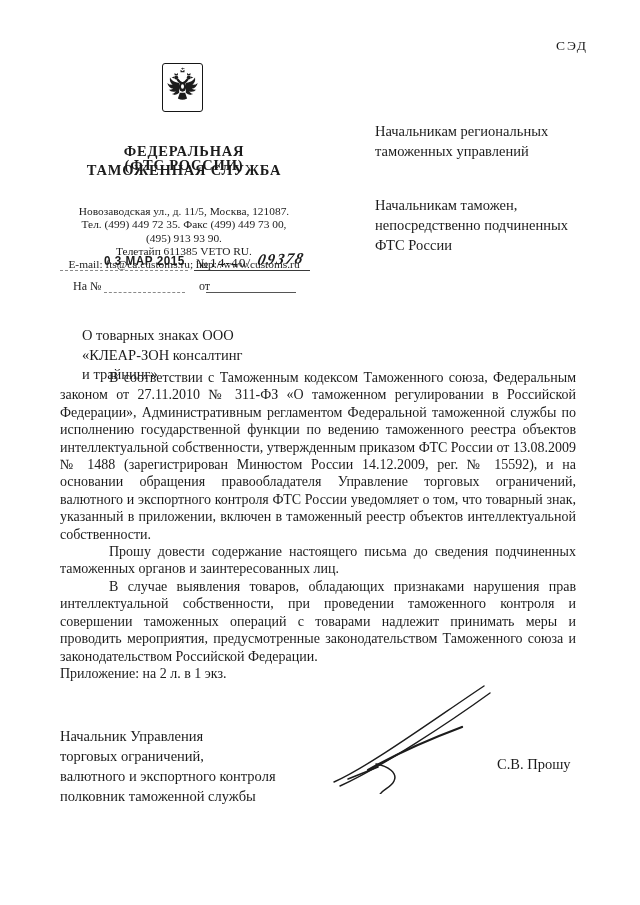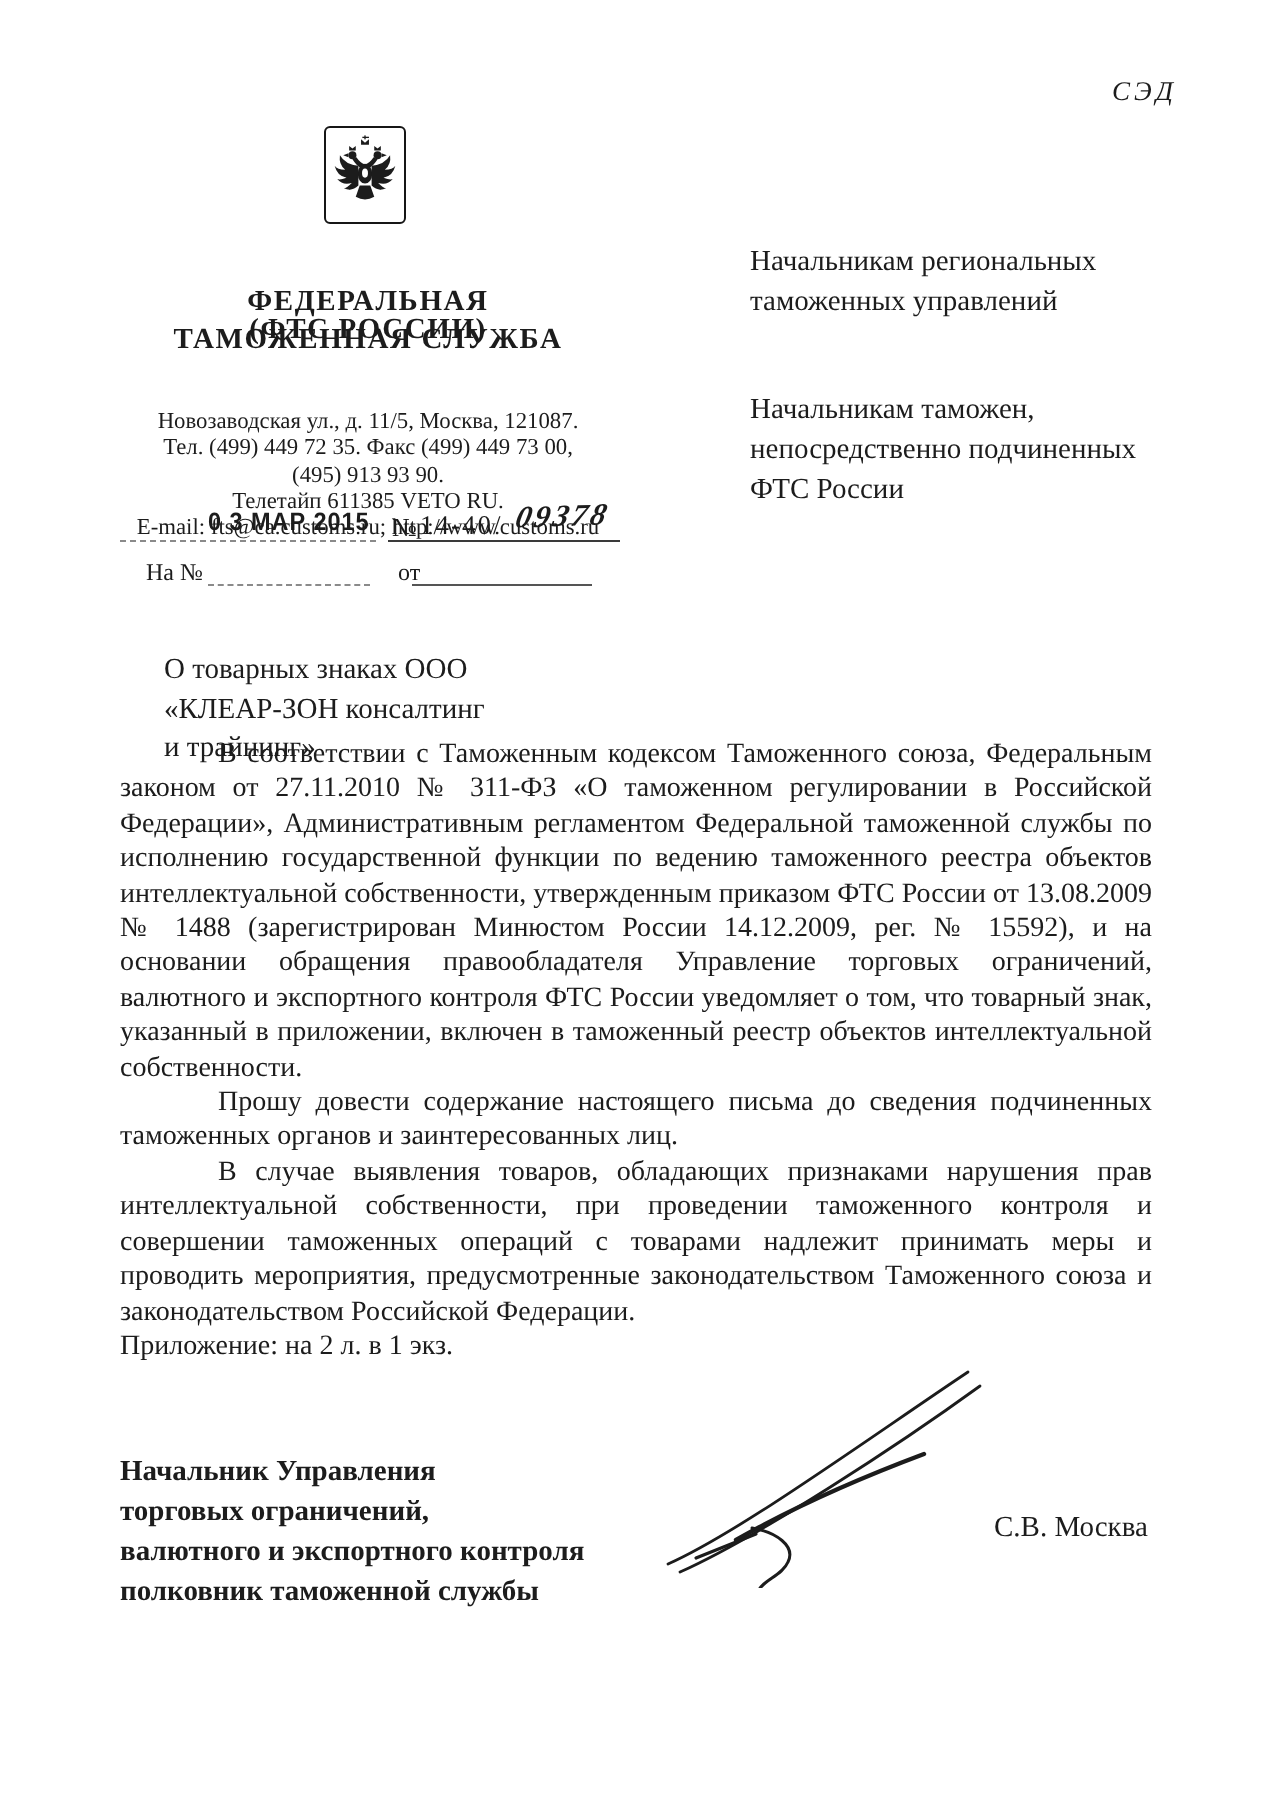--- a/index.html
+++ b/index.html
@@ -3,21 +3,21 @@
 <meta charset="utf-8">
 <style>
   html,body{margin:0;padding:0;}
   .page{
     position:relative; width:640px; height:905px; background:#ffffff;
     font-family:"Liberation Serif", serif; color:#1c1c1c; overflow:hidden;
   }
   .pre{white-space:pre-line;margin-top:24px;}
   .abs{position:absolute;}
 
-  .sed{left:556px; top:38px; font-size:13.5px; letter-spacing:2px;font-style:italic;}
+  .sed{left:556px; top:38px; font-size:13.5px; letter-spacing:2px;}
 
   .emblem-box{
     left:162px; top:63px; width:41px; height:49px;
     border:1.5px solid #161616; border-radius:3px;
     display:flex; align-items:center; justify-content:center; box-sizing:border-box;
   }
   .emblem-box svg{width:33px; height:41px;}
 
   .org-name{
     left:58px; top:118px; width:252px; text-align:center;
@@ -55,21 +55,21 @@
   .recipients{left:375px; top:97px; width:215px; font-size:14.5px; line-height:20px;}
   .recipient-gap{height:10px;}
 
   .subject{left:82px; top:302px; width:180px; font-size:14.5px; line-height:19.7px;}
 
   .body-text{left:60px; top:369px; width:516px; font-size:14px; line-height:17.4px; text-align:justify;}
   .body-text p{margin:0; text-indent:49px;}
 
   .attachment{left:60px; top:666px; font-size:14px;}
 
-  .sig-position{left:60px; top:702px; width:270px; font-size:14.5px; line-height:20px;font-weight:bold;}
+  .sig-position{left:60px; top:702px; width:270px; font-size:14.5px; line-height:20px;}
   .sig-name{left:497px; top:756px; font-size:14.5px;}
   .signature-svg{left:318px; top:678px; width:188px; height:116px;}
 </style>
 </head>
 <body>
 
 <div class="page">
 
   <span class="abs sed">СЭД</span>
 
@@ -142,15 +142,15 @@
 полковник таможенной службы</div>
 
   <svg class="abs signature-svg" viewBox="0 0 188 116" xmlns="http://www.w3.org/2000/svg" fill="none" stroke="#1c1c1c" stroke-linecap="round">
     <path d="M16,104 C52,88 118,40 166,8" stroke-width="1.4"></path>
     <path d="M22,108 C62,90 132,44 172,15" stroke-width="1.4"></path>
     <path d="M50,92 C78,76 112,61 144,49" stroke-width="2.2"></path>
     <path d="M30,101 l30,-12" stroke-width="1.6"></path>
     <path d="M58,86 c12,2 22,9 18,17 c-3,7 -13,9 -15,15 c-2,7 7,10 13,4" stroke-width="1.5"></path>
   </svg>
 
-  <div class="abs sig-name">С.В. Москва</div>
+  <div class="abs sig-name">С.В. Прошу</div>
 
 </div>
 
 </body></html>

